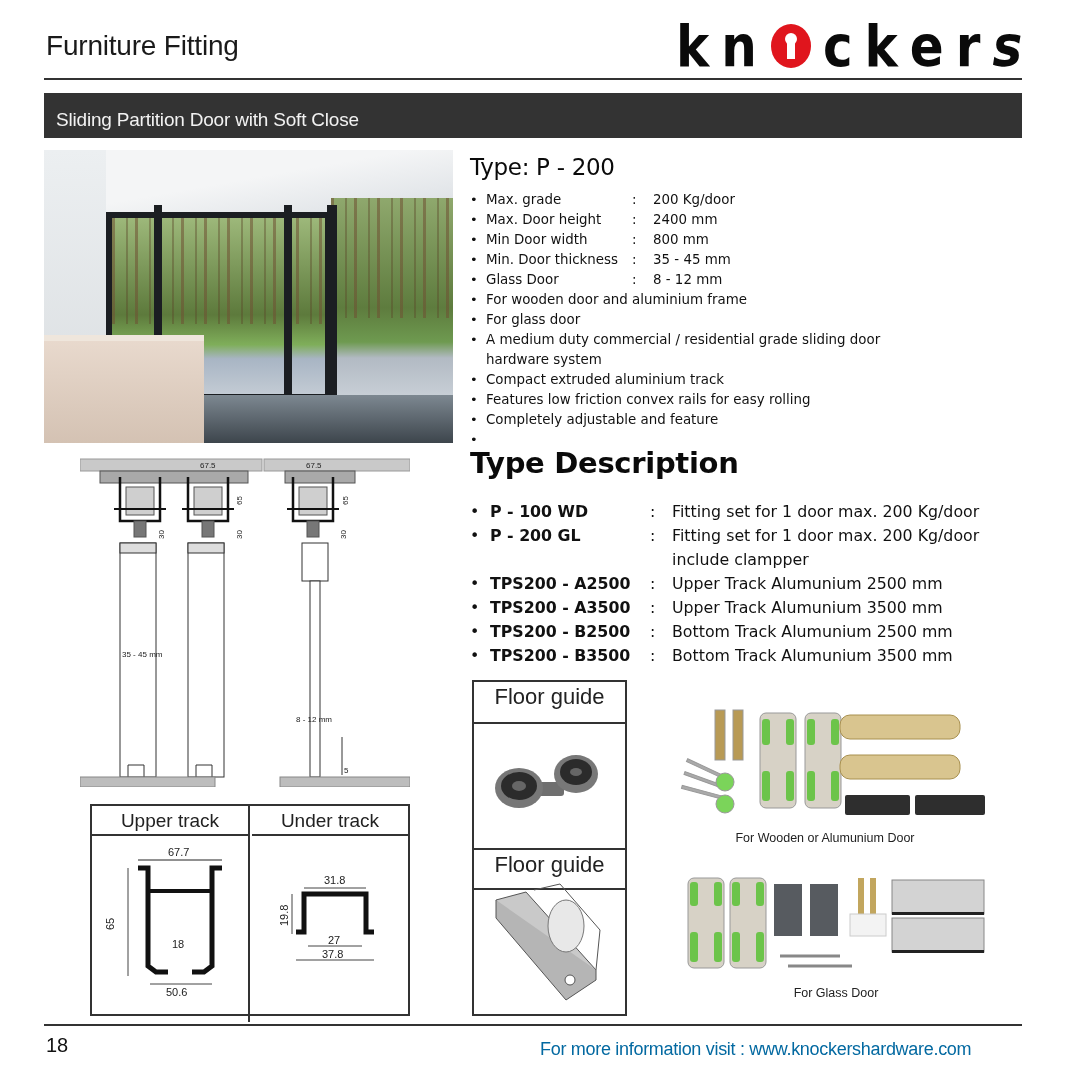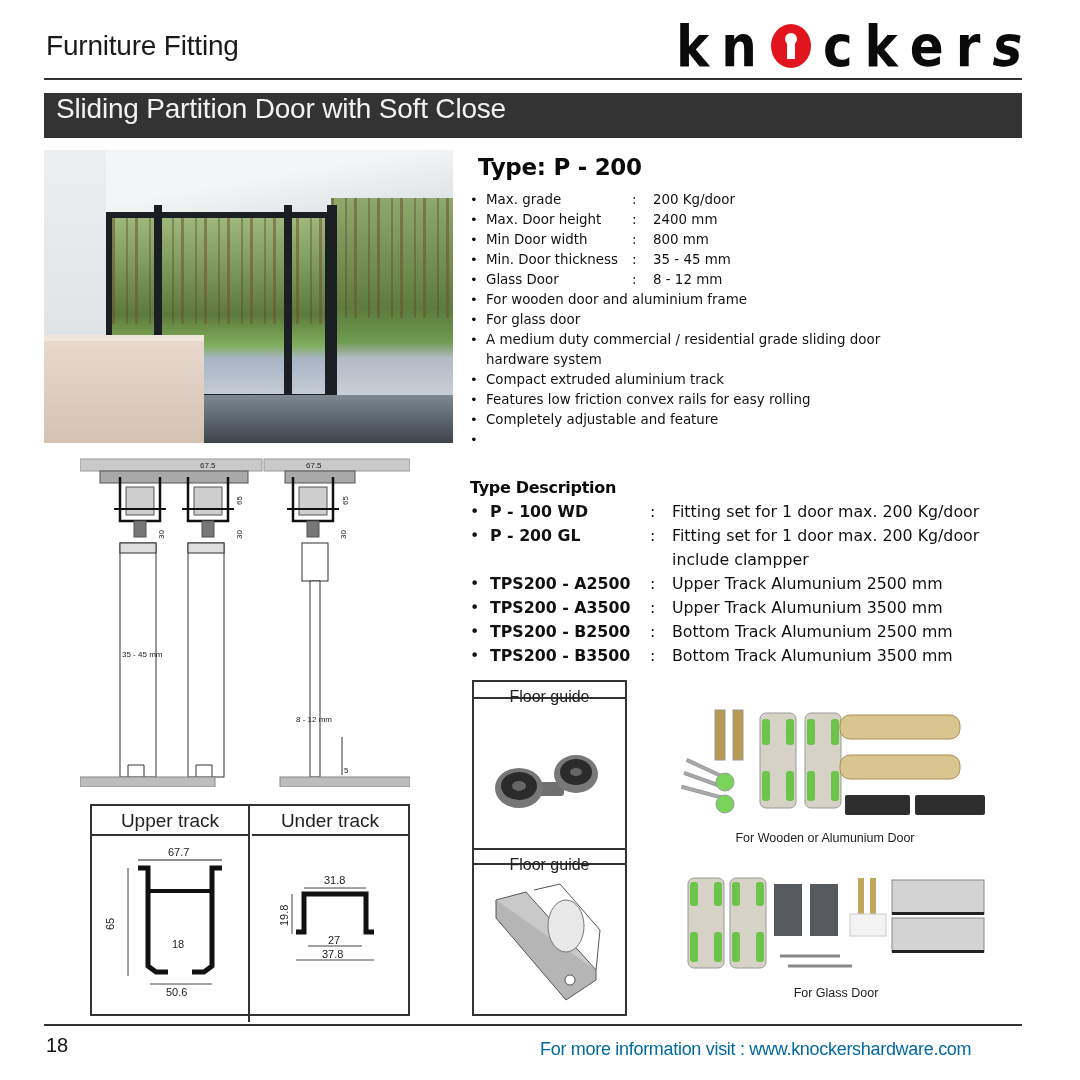--- a/index.html
+++ b/index.html
@@ -10,61 +10,61 @@
 
   
   .hdr-title { left: 46px; top: 30px; font-size: 28px; color: #1a1a1a; letter-spacing: -0.2px; }
   .logo { left: 676px; top: 18px; height: 56px; display: flex; align-items: center; gap: 10px; }
   .logo span.ch { font-family: "DejaVu Sans", sans-serif; font-weight: 900; font-size: 50px; color: #0a0a0a; line-height: 1; transform: scaleY(1.15); display: inline-block; letter-spacing: 2px; }
   .logo .keyhole { width: 40px; height: 44px; border-radius: 50%; background: #e0151d; position: relative; margin: 0 2px; }
   .logo .keyhole::before { content: ""; position: absolute; left: 14px; top: 9px; width: 12px; height: 12px; background: #fff; border-radius: 50%; }
   .logo .keyhole::after { content: ""; position: absolute; left: 16px; top: 17px; width: 8px; height: 18px; background: #fff; }
   .hdr-rule { left: 44px; top: 78px; width: 978px; height: 2px; background: #333; }
 
-  .banner { left: 44px; top: 93px; width: 978px; height: 45px; background: #333333; color: #f2f2f2; font-size: 28px; padding: 0 12px; letter-spacing: -0.2px; }
+  .banner { left: 44px; top: 93px; width: 978px; height: 45px; background: #333333; color: #f2f2f2; font-size: 19px; padding: 16px 12px; letter-spacing: -0.2px; }
 
   
   .photo { left: 44px; top: 150px; width: 409px; height: 293px; overflow: hidden; background: #dfe5ea; }
   .photo .wall-l { position: absolute; left: 0; top: 0; width: 62px; height: 293px; background: linear-gradient(#eceff1, #d9dde0); }
   .photo .ceiling { position: absolute; left: 55px; top: 0; width: 354px; height: 75px; background: linear-gradient(170deg, #f4f5f6 40%, #d6dbe0); }
   .photo .window { position: absolute; left: 62px; top: 62px; width: 225px; height: 188px; background: linear-gradient(#9db87a 0%, #5d7a3c 55%, #7fae5a 72%, #a8b5c4 80%, #c3cbd4 100%); border: 6px solid #1b1e22; }
   .photo .trees { position: absolute; left: 0; top: 0; right: 0; bottom: 40%; background: repeating-linear-gradient(90deg, rgba(110,80,50,.55) 0 3px, transparent 3px 14px, rgba(90,70,40,.4) 14px 16px, transparent 16px 23px); }
   .photo .mullion { position: absolute; top: 55px; width: 8px; height: 205px; background: #1b1e22; }
   .photo .window2 { position: absolute; left: 287px; top: 48px; width: 122px; height: 200px; background: linear-gradient(#8fa86d 0%, #5e7c3e 55%, #6e9a50 72%, #b2bac3 80%, #c9d0d7 100%); }
   .photo .counter { position: absolute; left: 0; top: 185px; width: 160px; height: 108px; background: linear-gradient(#e8d9cd, #d4c2b3); border-top: 6px solid #efe6dc; }
   .photo .floor { position: absolute; left: 140px; top: 245px; width: 269px; height: 48px; background: linear-gradient(#7d8891, #3d454c); }
 
   
-  .type-title { left: 470px; top: 154px; font-family: "DejaVu Sans", sans-serif; font-weight: bold; font-size: 23px; color: #0a0a0a; letter-spacing: -0.3px; margin-left: 8px; }
+  .type-title { left: 470px; top: 154px; font-family: "DejaVu Sans", sans-serif; font-weight: normal; font-size: 23px; color: #0a0a0a; letter-spacing: -0.3px; }
   .specs { left: 470px; top: 190px; width: 560px; font-family: "DejaVu Sans", sans-serif; font-size: 13.4px; color: #111; }
   .specs li { list-style: none; display: flex; height: 20px; line-height: 20px; }
   .specs li .b { width: 16px; font-size: 13px; }
   .specs li .k { width: 146px; white-space: nowrap; }
   .specs li .c { width: 21px; }
   .specs li .v { white-space: nowrap; }
   .specs li.wrap { height: 40px; }
   .specs li.wrap .t { width: 420px; line-height: 20px; }
 
-  .desc-title { left: 470px; top: 478px; font-family: "DejaVu Sans", sans-serif; font-weight: bold; font-size: 16px; color: #0a0a0a; letter-spacing: -0.3px; }
+  .desc-title { left: 470px; top: 446px; font-family: "DejaVu Sans", sans-serif; font-weight: bold; font-size: 29px; color: #0a0a0a; letter-spacing: -0.3px; }
   .desc { left: 470px; top: 500px; width: 560px; font-family: "DejaVu Sans", sans-serif; font-size: 15.8px; color: #111; }
   .desc li { list-style: none; display: flex; height: 24px; line-height: 24px; }
   .desc li .b { width: 20px; }
   .desc li .k { width: 160px; font-weight: bold; white-space: nowrap; }
   .desc li .c { width: 22px; }
   .desc li .v { white-space: nowrap; }
   .desc li.two { height: 48px; }
   .desc li.two .v { white-space: normal; width: 340px; }
 
   
   .diag { left: 80px; top: 457px; width: 330px; height: 330px; }
   .tracktable { left: 90px; top: 804px; width: 320px; height: 212px; border: 2px solid #333; }
   .tracktable .cell { position: absolute; top: 0; height: 216px; }
   .tracktable .hd { position: absolute; left: 0; top: 0; width: 100%; height: 30px; border-bottom: 2px solid #333; font-size: 19px; text-align: center; line-height: 30px; color: #222; }
   .floorbox { left: 472px; top: 680px; width: 155px; height: 336px; border: 2px solid #333; }
-  .floorbox .hd { position: absolute; left: 0; width: 100%; height: 17px; font-size: 16px; text-align: center; line-height: 30px; color: #222; border-bottom: 2px solid #333; }
+  .floorbox .hd { position: absolute; left: 0; width: 100%; height: 42px; font-size: 22px; text-align: center; line-height: 30px; color: #222; border-bottom: 2px solid #333; }
   .kit-label { font-size: 12.5px; color: #222; text-align: center; }
 
   .foot-rule { left: 44px; top: 1024px; width: 978px; height: 2px; background: #333; }
   .page-num { left: 46px; top: 1034px; font-size: 20px; color: #111; }
   .foot-link { left: 540px; top: 1039px; font-size: 18px; color: #0369a1; letter-spacing: -0.3px; }
 </style>
 </head>
 <body>
 
 <div class="abs hdr-title">Furniture Fitting</div>

